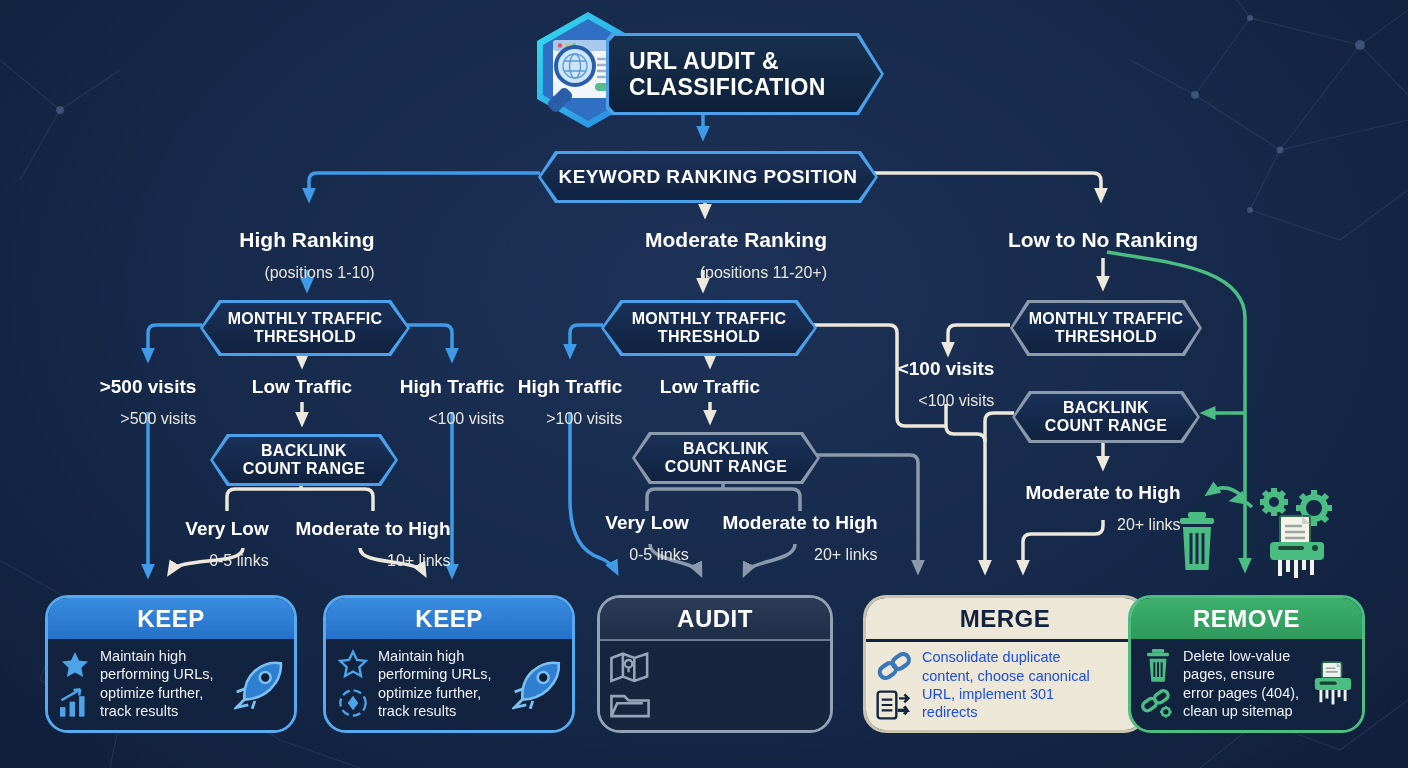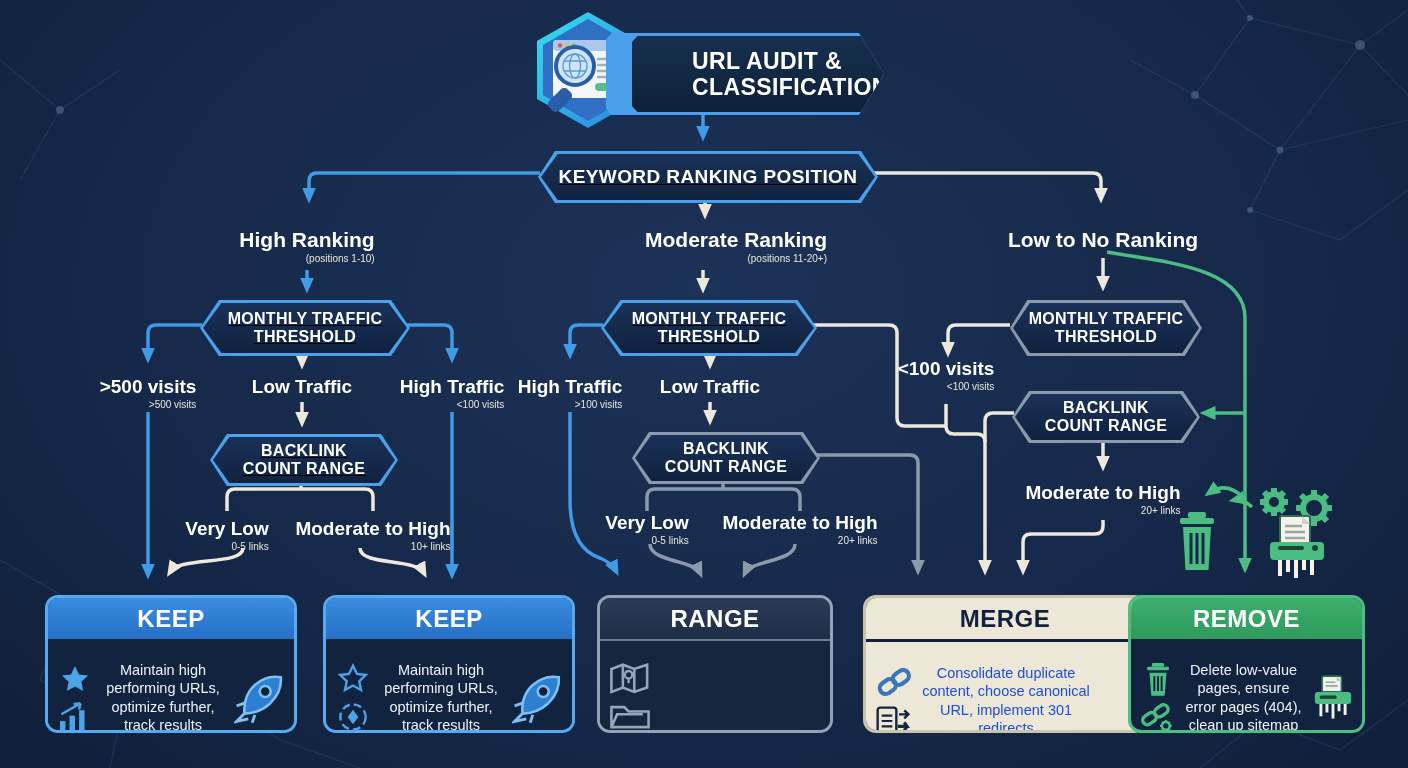--- a/index.html
+++ b/index.html
@@ -7,44 +7,44 @@
          font-family:"Liberation Sans",sans-serif;
          background:radial-gradient(ellipse at 50% 38%, #1d3257 0%, #16294a 55%, #101f3a 100%);}
   .layer{position:absolute;left:0;top:0;width:1408px;height:768px;pointer-events:none;}
 
   
   .hex{position:absolute;padding:3px;}
   .hex, .hex-in{clip-path:polygon(9% 0,91% 0,100% 50%,91% 100%,9% 100%,0 50%);}
   .hex.wide, .hex.wide .hex-in{clip-path:polygon(5% 0,95% 0,100% 50%,95% 100%,5% 100%,0 50%);}
   .hex-in{width:100%;height:100%;box-sizing:border-box;background:linear-gradient(180deg,#1a3158,#10223f);
           display:flex;flex-direction:column;align-items:center;justify-content:center;}
-  .hex.blue{background:#4aa0ea;text-decoration:underline;}
+  .hex.blue{background:#4aa0ea;}
   .hex.gray{background:#8b99ac;}
   .hex-txt{color:#fff;font-weight:bold;font-size:16px;line-height:1.12;text-align:center;letter-spacing:.3px;}
   .hex-txt.big{font-size:19px;letter-spacing:.4px;}
 
   
   .lbl{position:absolute;transform:translateX(-50%);text-align:right;color:#fff;white-space:nowrap;}
   .lbl .t{font-size:19px;font-weight:bold;}
   .lbl .t.xl{font-size:21px;}
-  .lbl .s{font-size:10px;color:#e9e7dd;margin-top:1px;}
+  .lbl .s{font-size:16px;color:#e9e7dd;margin-top:12px;}
 
   
   .banner{position:absolute;left:606px;top:33px;width:272px;height:76px;padding:3px;background:#4aa0ea;}
   .banner, .banner-in{clip-path:polygon(0 8%,2% 0,91% 0,100% 50%,91% 100%,2% 100%,0 92%);}
   .banner-in{width:100%;height:100%;box-sizing:border-box;background:linear-gradient(180deg,#17304f,#0e2038);
-             display:flex;flex-direction:column;justify-content:center;padding-left:60px;margin-left:23px;}
+             display:flex;flex-direction:column;justify-content:center;padding-left:20px;}
   .banner-in div{color:#fff;font-weight:bold;font-size:23px;line-height:1.13;letter-spacing:.4px;}
 
   
-  .card{position:absolute;top:595px;height:138px;border-radius:13px;border:3px solid;overflow:hidden;
+  .card{position:absolute;top:595px;height:138px;border-radius:23px;border:3px solid;overflow:hidden;
         display:flex;flex-direction:column;box-sizing:border-box;}
   .card-h{height:41px;display:flex;align-items:center;justify-content:center;
           color:#fff;font-weight:bold;font-size:24px;letter-spacing:.5px;flex:0 0 auto;}
-  .card-b{flex:1;display:flex;align-items:center;gap:8px;padding:22px 8px 8px 10px;background:#12233f;text-align:center;}
+  .card-b{flex:1;display:flex;align-items:center;gap:8px;padding:6px 8px 8px 10px;background:#12233f;}
   .icol{display:flex;flex-direction:column;align-items:center;justify-content:center;gap:6px;flex:0 0 auto;}
   .ctext{color:#eef2f8;font-size:14.5px;line-height:1.26;}
   .card--light .card-b{background:#ece7d6;}
   .card--light .ctext{color:#1d4ed8;}
 </style>
 </head>
 <body>
 <div class="stage">
 
 <svg class="layer" viewBox="0 0 1408 768">
@@ -350,21 +350,21 @@
       <svg width="52" height="52" viewBox="0 0 40 40">
         <path d="M8 32 Q7 18 16 10 Q25 2 36 4 Q37 15 28 24 Q19 32 8 32Z" fill="#2f7fd0" stroke="#7cc0f2" stroke-width="2"></path>
         <circle cx="24" cy="15" r="4.2" fill="#0e1f38" stroke="#7cc0f2" stroke-width="2"></circle>
         <path d="M9 31 L2 38 L11 36 M8 24 L2 26 M16 33 L14 39" stroke="#7cc0f2" stroke-width="2.2" fill="none"></path>
       </svg>
     </div>
   </div>
 </div>
 
 <div class="card" style="left:597px;width:236px;border-color:#93a2b6">
-  <div class="card-h" style="background:linear-gradient(180deg,#2c3c58,#1f2e47);border-bottom:2px solid #6c7b92">RANGE</div>
+  <div class="card-h" style="background:linear-gradient(180deg,#2c3c58,#1f2e47);border-bottom:2px solid #6c7b92">AUDIT</div>
   <div class="card-b" style="background:#16263f">
     <div class="icol">
       <svg width="40" height="32" viewBox="0 0 28 22">
         <path d="M1 4 L9 1 L17 4 L26 1 V17 L17 20 L9 17 L1 20 Z M9 1 V17 M17 4 V20" fill="none" stroke="#97a5b8" stroke-width="1.8"></path>
         <circle cx="13" cy="8" r="2.6" fill="none" stroke="#97a5b8" stroke-width="1.6"></circle>
             <path d="M13 10.6 V14" stroke="#97a5b8" stroke-width="1.6"></path>
       </svg>
       <svg width="40" height="28" viewBox="0 0 28 19">
         <path d="M1 4 H10 L13 7 H27 V18 H1 Z M1 18 L5 9 H23" fill="none" stroke="#97a5b8" stroke-width="1.8"></path>
       </svg>

